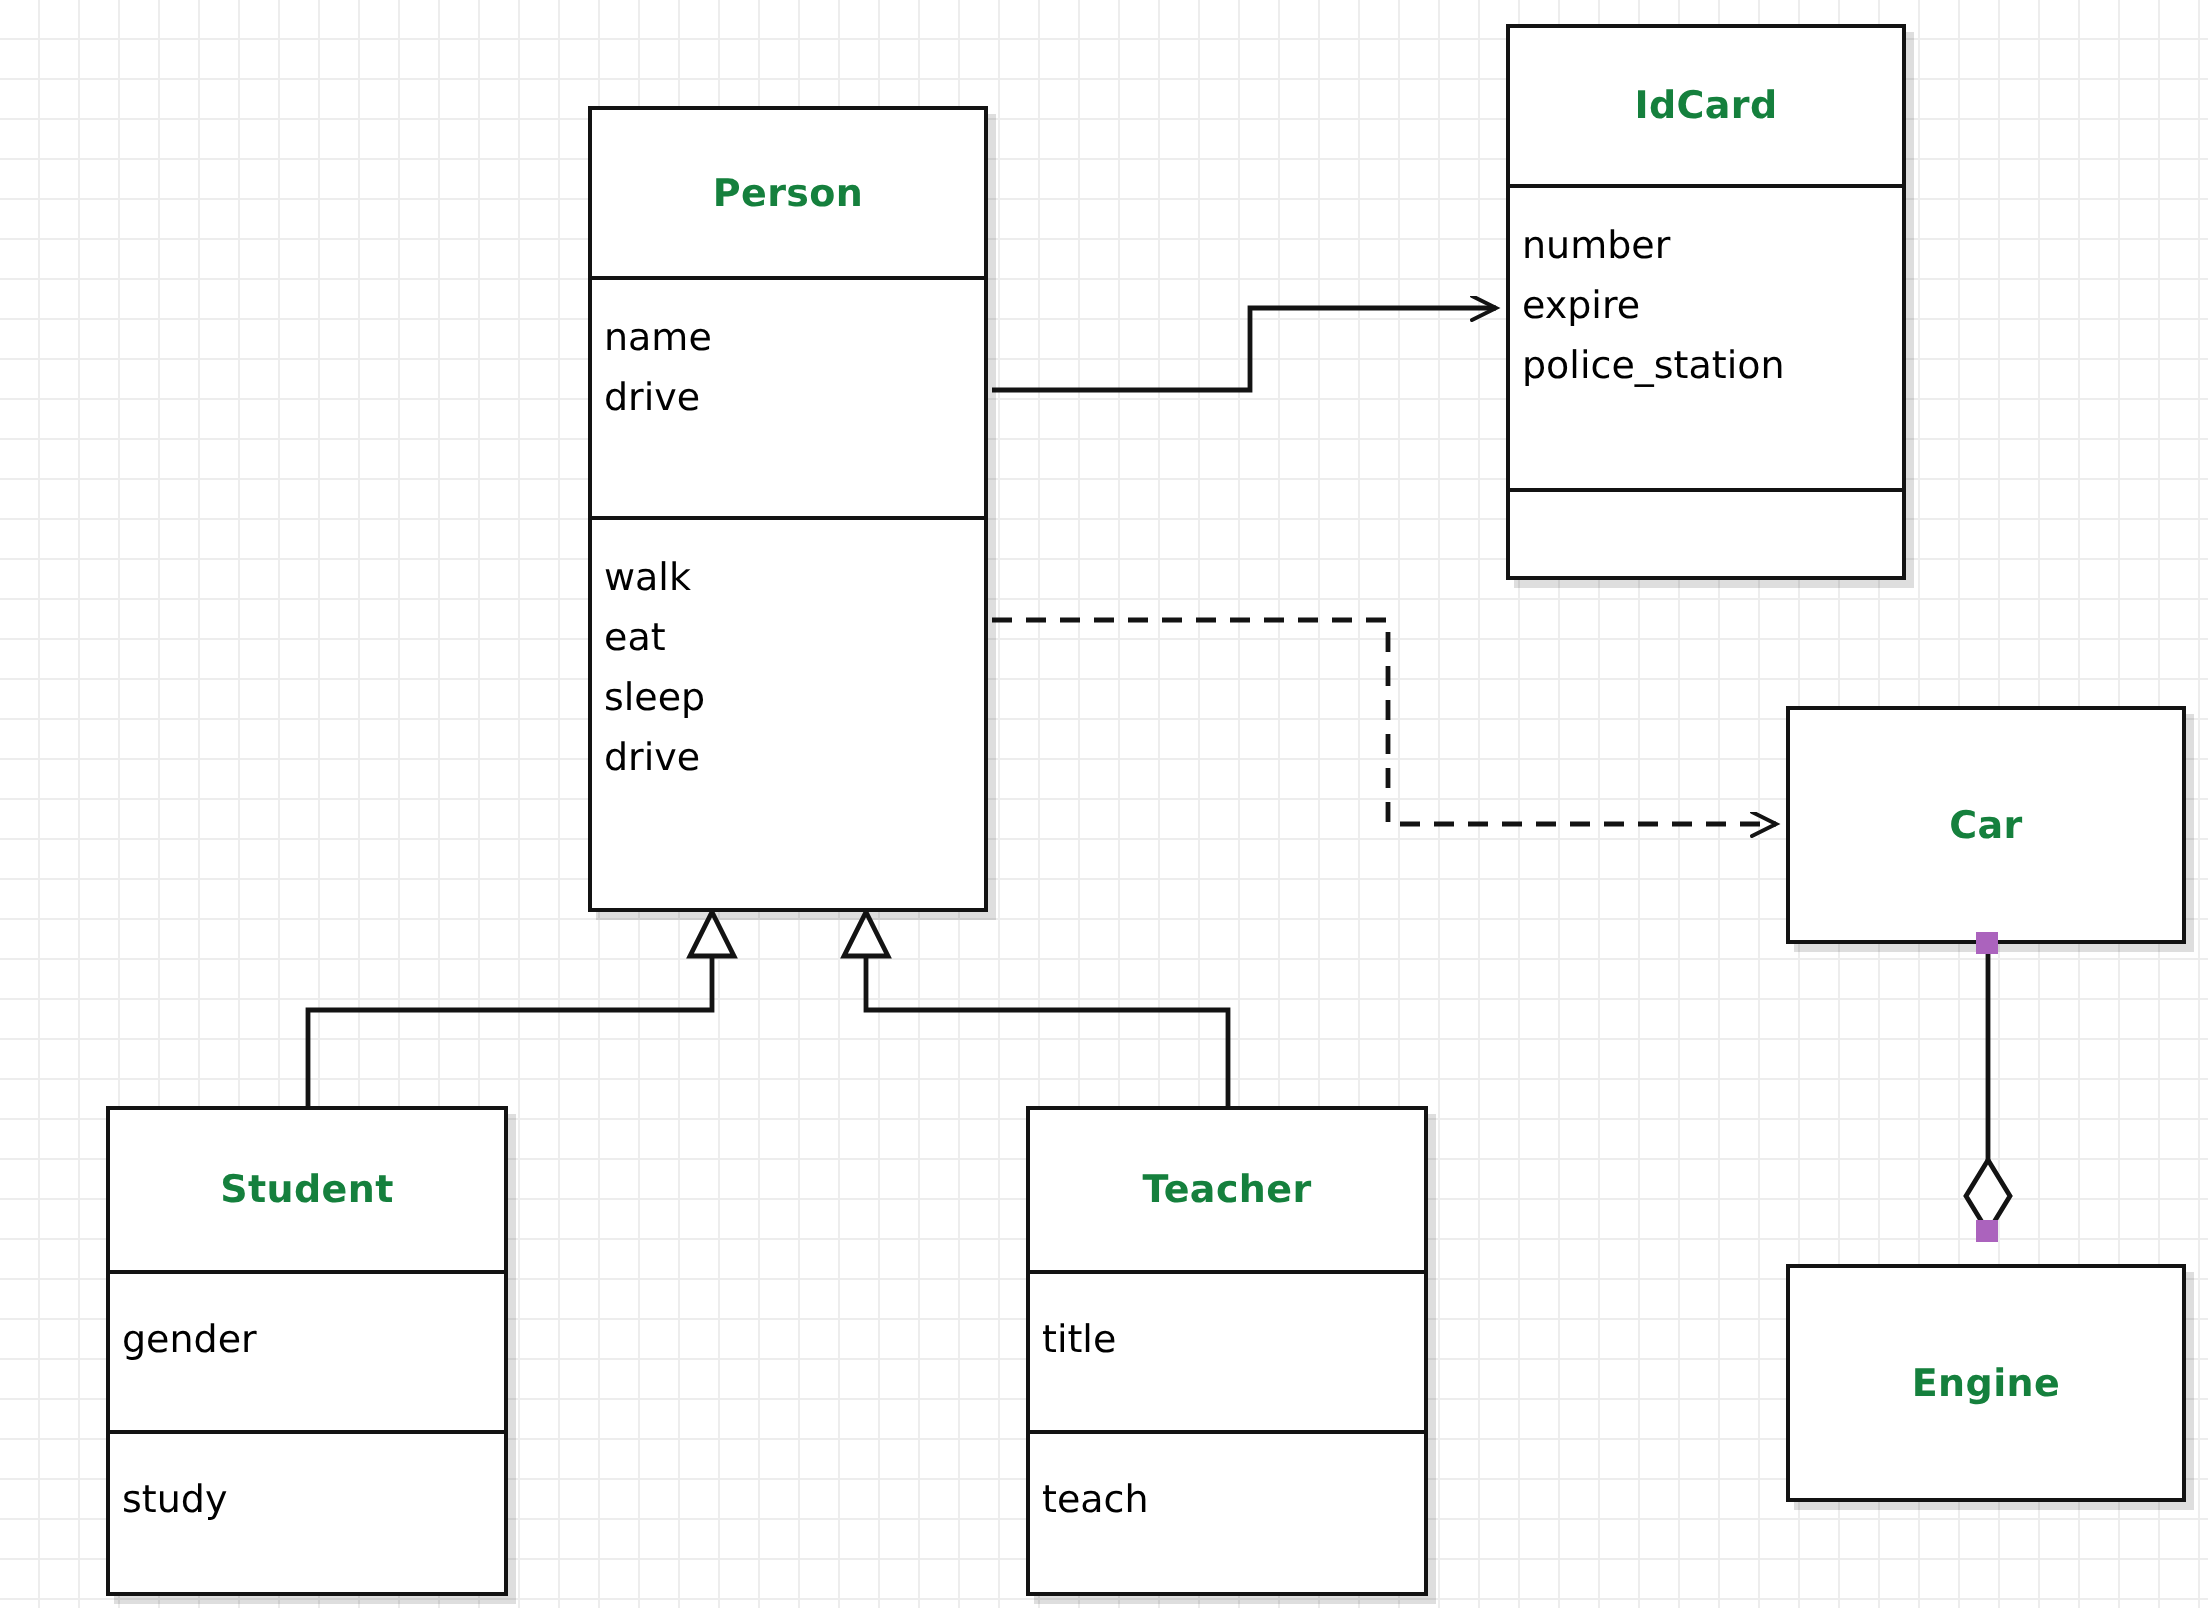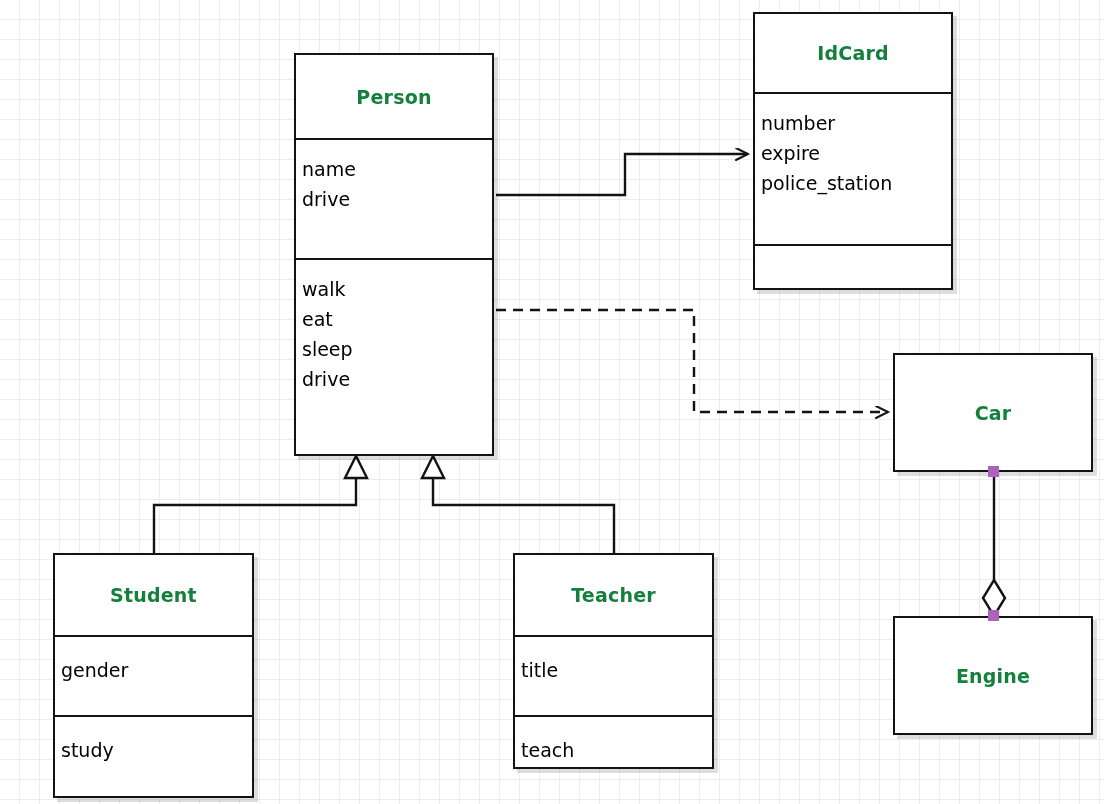--- a/index.html
+++ b/index.html
@@ -141,34 +141,34 @@
   <div class="uml-class" style="left:53px; top:553px; width:201px; height:245px;">
     <div class="compartment class-title" style="height:80px;">Student</div>
     <div class="compartment members tight" style="height:80px;">
       <div class="member-line">gender</div>
     </div>
     <div class="compartment members tight" style="height:82px;">
       <div class="member-line">study</div>
     </div>
   </div>
 
-  <div class="uml-class" style="left:513px; top:553px; width:201px; height:216px;">
+  <div class="uml-class" style="left:513px; top:553px; width:201px; height:245px;">
     <div class="compartment class-title" style="height:80px;">Teacher</div>
     <div class="compartment members tight" style="height:80px;">
       <div class="member-line">title</div>
     </div>
     <div class="compartment members tight" style="height:83px;">
       <div class="member-line">teach</div>
     </div>
   </div>
 
   <div class="uml-class" style="left:893px; top:353px; width:200px; height:119px;">
     <div class="compartment class-title" style="height:100%;">Car</div>
   </div>
 
-  <div class="uml-class" style="left:893px; top:616px; width:200px; height:119px;">
+  <div class="uml-class" style="left:893px; top:632px; width:200px; height:119px;">
     <div class="compartment class-title" style="height:100%;">Engine</div>
   </div>
 
   <div class="handle" style="left:988px; top:466px;"></div>
   <div class="handle" style="left:988px; top:610px;"></div>
 
 </div>
 
 </body></html>

